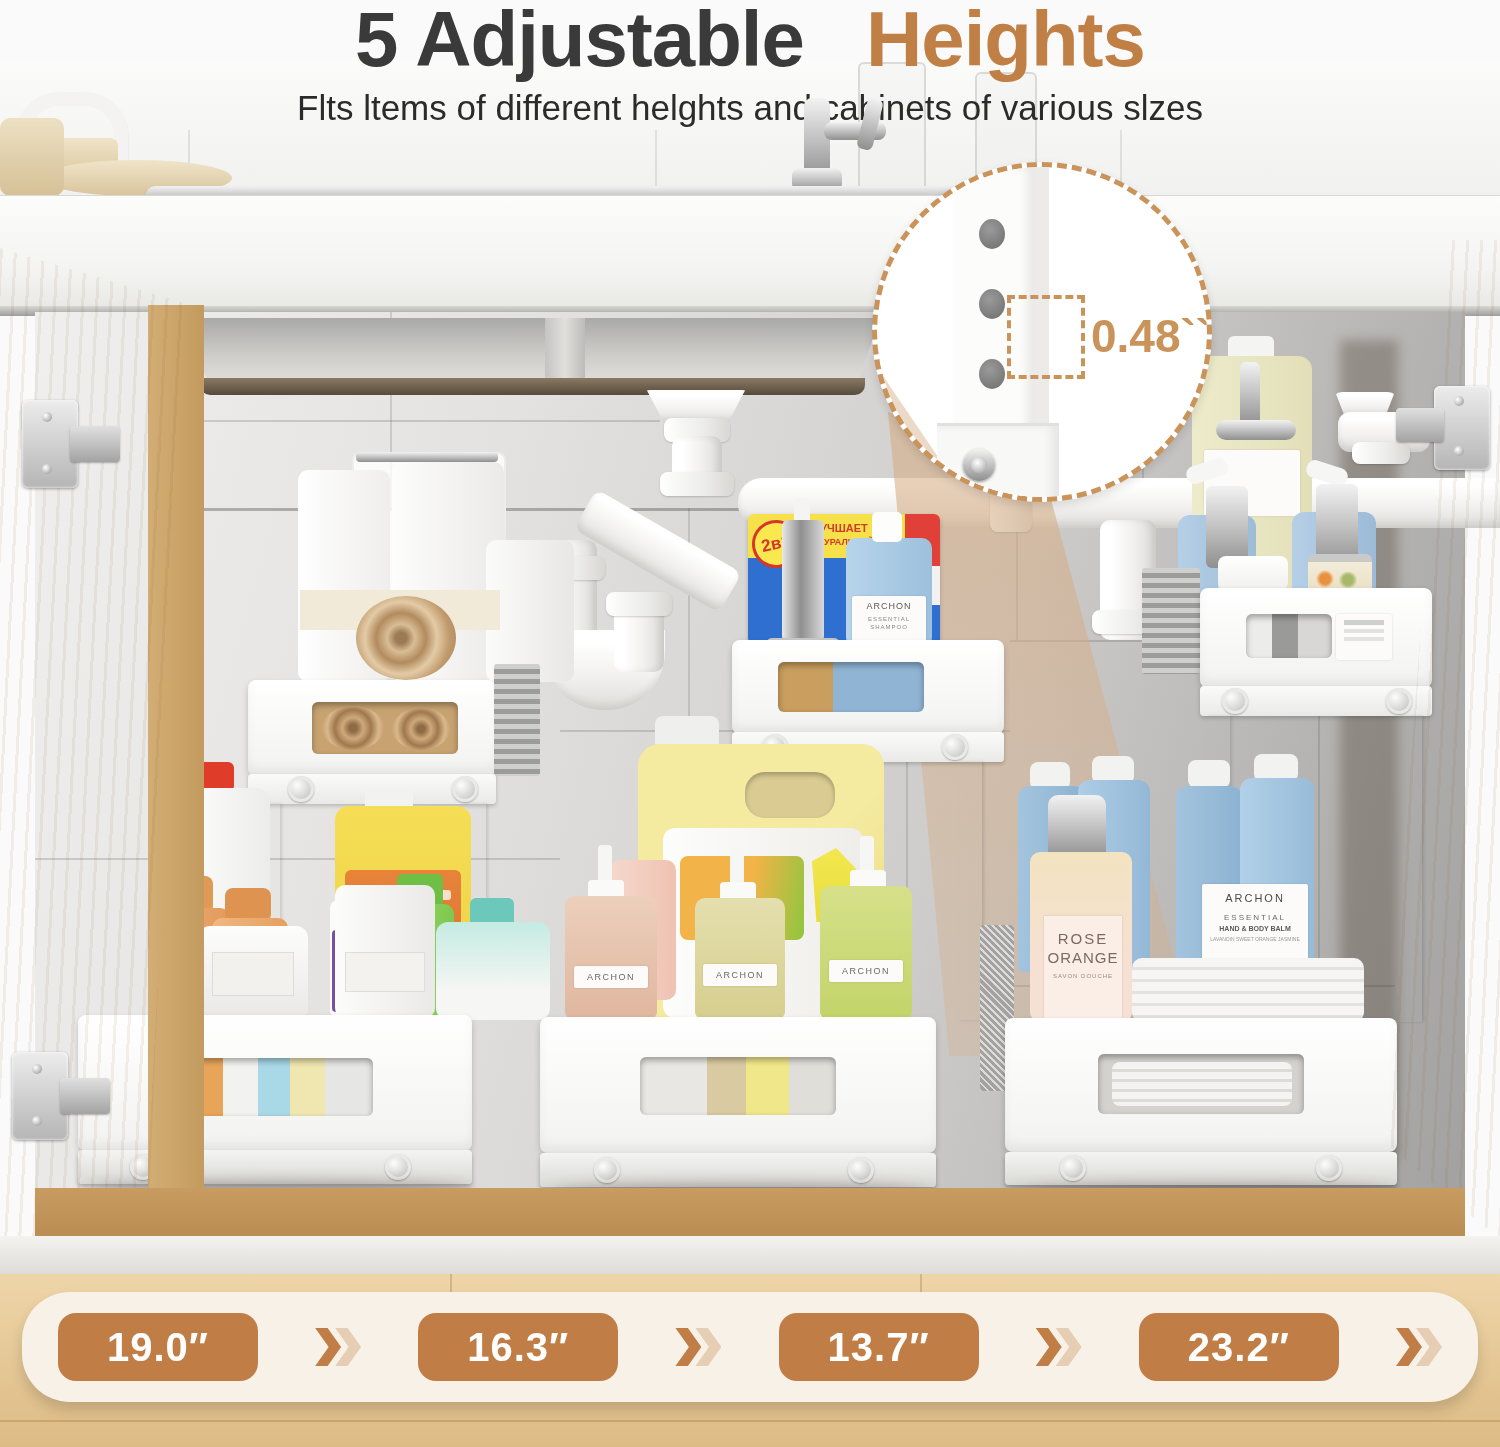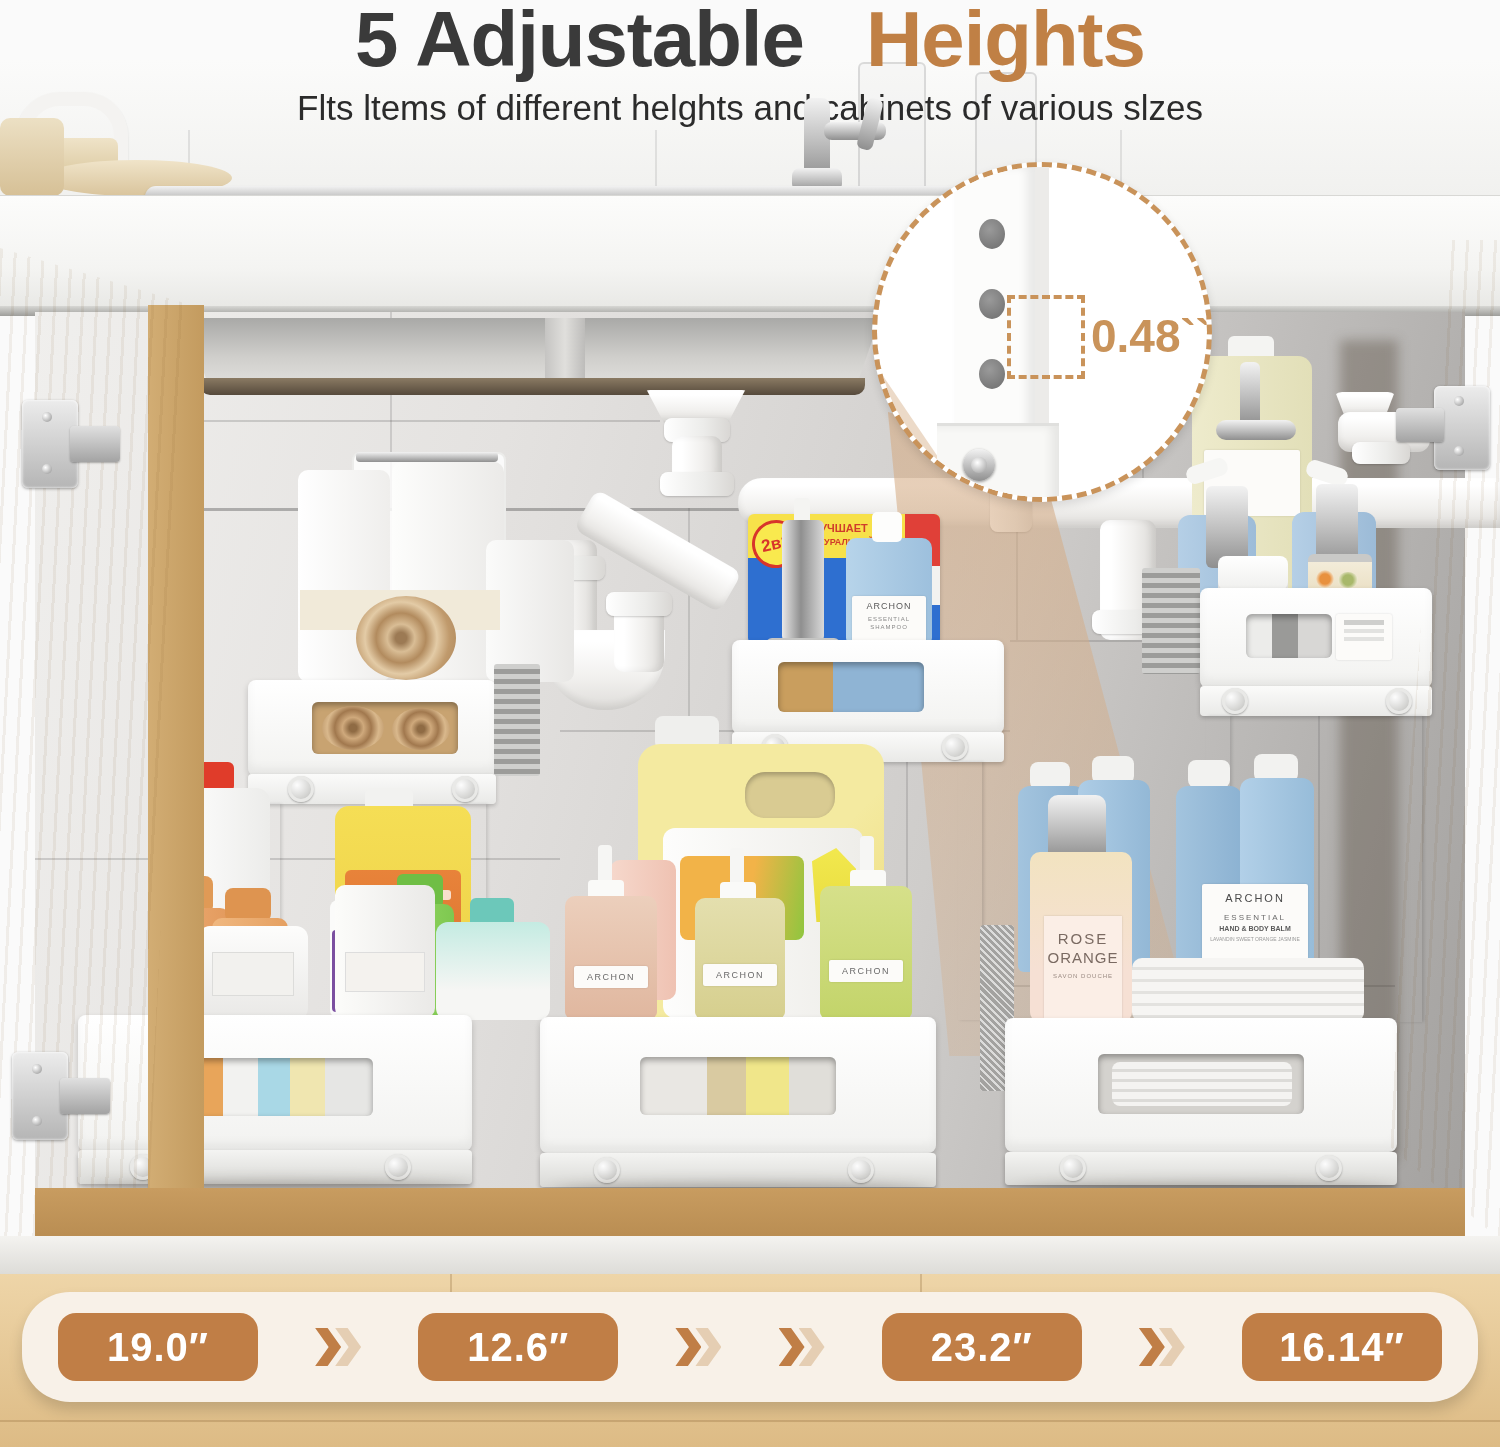--- a/index.html
+++ b/index.html
@@ -359,35 +359,35 @@
   <div class="abs plank" style="left:450px;top:1274px;width:2px;height:80px;"></div>
   <div class="abs plank" style="left:920px;top:1274px;width:2px;height:80px;"></div>
   <div class="abs plank" style="left:0;top:1420px;width:1500px;height:2px;"></div>
 
   <div class="abs sizebar">
     <div class="pill">19.0″</div>
     <div class="chevwrap">
         <div class="chev chev1"></div>
         <div class="chev chev2"></div>
       </div>
-    <div class="pill">12.6″</div>
+    <div class="pill">16.3″</div>
     <div class="chevwrap">
         <div class="chev chev1"></div>
         <div class="chev chev2"></div>
       </div>
+    <div class="pill">13.7″</div>
     <div class="chevwrap">
         <div class="chev chev1"></div>
         <div class="chev chev2"></div>
       </div>
     <div class="pill">23.2″</div>
     <div class="chevwrap">
         <div class="chev chev1"></div>
         <div class="chev chev2"></div>
       </div>
-    <div class="pill">16.14″</div>
   </div>
 
   <div class="abs callout">
     <div class="abs" style="left:0;top:200px;width:95px;height:140px;background:rgba(213,172,133,.45);clip-path:polygon(0 0,100% 100%,0 100%);"></div>
     <div class="abs" style="left:78px;top:0;width:80px;height:340px;background:#fcfcfb;box-shadow:inset -8px 0 10px rgba(0,0,0,.08),3px 0 6px rgba(0,0,0,.10);"></div>
     <div class="abs" style="left:158px;top:0;width:14px;height:340px;background:#ecebe9;"></div>
     <div class="abs hole" style="left:102px;top:52px;"></div>
     <div class="abs hole" style="left:102px;top:122px;"></div>
     <div class="abs hole" style="left:102px;top:192px;"></div>
     <div class="abs" style="left:60px;top:256px;width:122px;height:84px;background:#f8f8f6;border-top:3px solid #e0e0de;box-shadow:inset -8px 0 10px rgba(0,0,0,.07);"></div>

